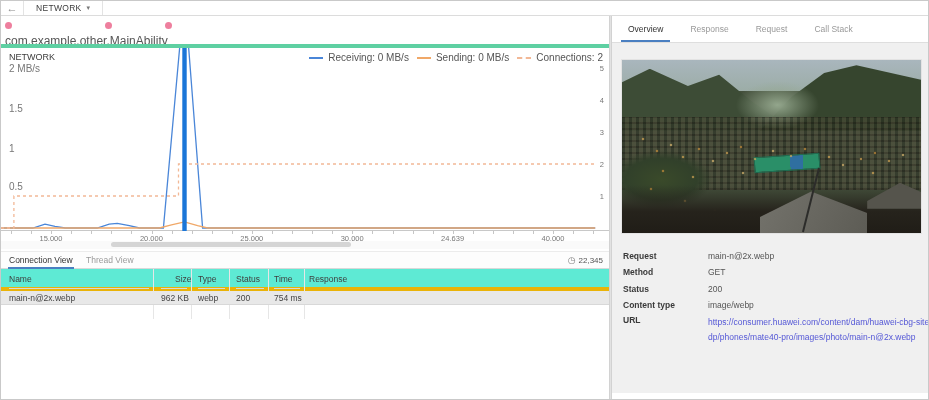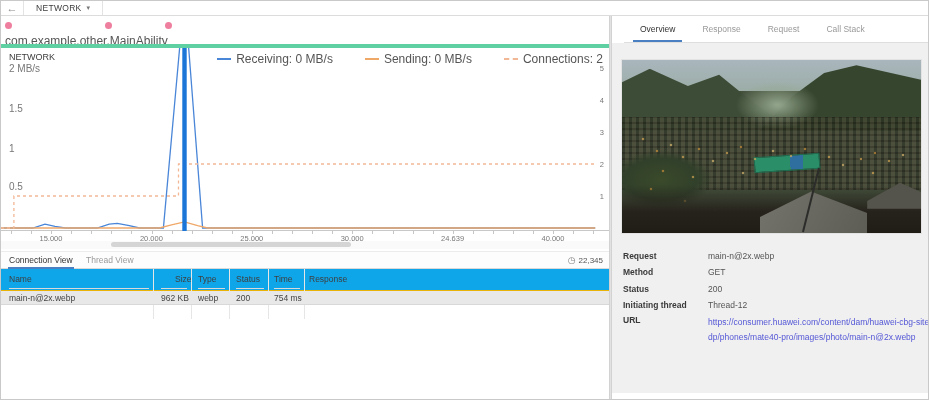--- a/index.html
+++ b/index.html
@@ -11,50 +11,50 @@
   .back-btn{width:22px;text-align:center;color:#8a8a8a;font-size:11px;line-height:14px;cursor:pointer;}
   .view-sel{height:100%;display:flex;align-items:center;padding:0 12px;border-left:1px solid #e3e3e3;border-right:1px solid #e3e3e3;font-size:8.5px;color:#3c3c3c;letter-spacing:.3px;cursor:pointer;}
   .view-sel .caret{font-size:7px;color:#777;margin-left:5px;}
   
   .events-row{position:absolute;left:0;top:15px;width:608px;height:17px;background:#fff;}
   .event-dot{position:absolute;top:6px;width:7px;height:7px;border-radius:50%;cursor:pointer;}
   .session-label{position:absolute;left:4px;top:33px;font-size:12px;color:#555;}
   .session-bar{position:absolute;left:0;top:43px;width:608px;height:4px;}
   .chart{position:absolute;left:0;top:47px;width:608px;height:183px;background:#fff;border-bottom:1px solid #c8c8c8;}
   .chart-title{position:absolute;left:8px;top:4px;font-size:9px;color:#3c3c3c;}
-  .legend{position:absolute;right:6px;top:4px;display:flex;gap:32px;align-items:center;font-size:12px;color:#555;}
+  .legend{position:absolute;right:6px;top:4px;display:flex;gap:8px;align-items:center;font-size:10px;color:#555;}
   .legend-item{display:flex;align-items:center;gap:5px;cursor:pointer;}
   .sw{width:14px;height:2px;display:inline-block;}
   .sw-dashed{width:14px;height:0;border-top:2px dashed #f2b896;display:inline-block;}
   .ytick-l{position:absolute;left:8px;font-size:10px;color:#777;text-align:right;}
   .ytick-r{position:absolute;right:5px;font-size:7.5px;color:#777;}
   #chart-svg{position:absolute;left:0;top:0;}
   .axis-strip{position:absolute;left:0;top:230px;width:608px;height:11px;background:#fff;
     background-image:repeating-linear-gradient(90deg,#c6c6c6 0 1px,transparent 1px 20.08px);
     background-size:608px 3px;background-repeat:no-repeat;background-position:10px 0;}
   .xtick{position:absolute;top:3px;width:44px;text-align:center;font-size:7.5px;color:#777;}
   .scroll-track{position:absolute;left:0;top:240px;width:608px;height:8px;background:#fafafa;}
   .scroll-thumb{position:absolute;left:110px;top:1px;width:240px;height:5px;border-radius:3px;background:#d5d5d5;cursor:pointer;}
   .view-tabs{position:absolute;left:0;top:250px;width:608px;height:18px;background:#fdfdfd;border-top:1px solid #ececec;border-bottom:1px solid #d9d9d9;}
   .vtab{position:absolute;top:0;height:100%;display:flex;align-items:center;font-size:8.5px;cursor:pointer;}
   .vtab.active{color:#333;}
   .vtab.active::after{content:"";position:absolute;left:-1px;right:-1px;bottom:-1px;height:2px;background:#4a7fc1;}
   .vtab.inactive{color:#9a9a9a;}
   .elapsed{position:absolute;right:6px;top:0;height:100%;display:flex;align-items:center;gap:3px;font-size:8px;color:#555;}
   .clock{font-size:9px;color:#888;}
-  .tbl-head{position:absolute;left:0;top:268px;width:608px;height:22px;background:#0ea5e9;border-bottom:1px solid #eab308;}
+  .tbl-head{position:absolute;left:0;top:268px;width:608px;height:22px;background:#5eead4;border-bottom:4px solid #eab308;}
   .th{position:absolute;top:5px;font-size:8.5px;color:#3f3f3f;}
   .th-line{position:absolute;top:19px;height:1px;background:#d9d9d9;}
   .col-sep{position:absolute;top:268px;height:50px;width:1px;background:#e6e6e6;}
   .tbl-row{position:absolute;left:0;top:290px;width:608px;height:14px;background:#e8e8e8;border-bottom:1px solid #d8d8d8;cursor:pointer;}
   .td{position:absolute;top:2px;font-size:8.5px;color:#444;}
   
   .splitter{position:absolute;left:608px;top:15px;width:3px;height:385px;background:#e2e2e2;border-left:1px solid #d2d2d2;border-right:1px solid #d2d2d2;cursor:col-resize;}
   
-  .rpanel{position:absolute;left:611px;top:15px;width:318px;height:385px;background:#fff;padding-left:12px;}
+  .rpanel{position:absolute;left:611px;top:15px;width:318px;height:385px;background:#fff;}
   .rtabs{position:relative;width:100%;height:27px;background:#fff;border-bottom:1px solid #dedede;display:flex;align-items:center;padding-left:11px;gap:17px;}
   .rtab{position:relative;font-size:8.5px;color:#999;height:100%;display:flex;align-items:center;padding:0 5px;cursor:pointer;}
   .rtab.active{color:#333;}
   .rtab.active::after{content:"";position:absolute;left:-2px;right:-2px;bottom:0;height:2px;background:#4a7fc1;}
   .rcontent{position:absolute;left:0;top:27px;width:318px;height:350px;background:#f0f0f0;overflow:hidden;}
   
   .photo{position:absolute;left:9px;top:16px;width:301px;height:175px;background:#44503c;border:1px solid #e3e3e3;overflow:hidden;}
   .ph-sky{position:absolute;left:0;top:0;width:100%;height:18%;background:linear-gradient(180deg,#a9b6bd,#9cada7);}
   .ph-mtl{position:absolute;left:0;top:5%;width:58%;height:36%;background:#3d4c36;clip-path:polygon(0 100%,0 22%,16% 0,38% 28%,56% 10%,76% 55%,100% 100%);}
   .ph-mtr{position:absolute;right:0;top:3%;width:54%;height:38%;background:#36452e;clip-path:polygon(0 100%,20% 48%,40% 12%,60% 0,100% 22%,100% 100%);}
@@ -225,22 +225,22 @@
         </div>
         <div class="drow">
           <div class="dlabel">Method</div>
           <div class="dvalue">GET</div>
         </div>
         <div class="drow">
           <div class="dlabel">Status</div>
           <div class="dvalue">200</div>
         </div>
         <div class="drow">
-          <div class="dlabel">Initiating thread</div>
-          <div class="dvalue">Thread-12</div>
+          <div class="dlabel">Content type</div>
+          <div class="dvalue">image/webp</div>
         </div>
         <div class="drow url-row">
           <div class="dlabel">URL</div>
           <div>
             <div class="dlink">https://consumer.huawei.com/content/dam/huawei-cbg-site/gr</div>
             <div class="dlink">dp/phones/mate40-pro/images/photo/main-n@2x.webp</div>
           </div>
         </div>
       </div>
 

